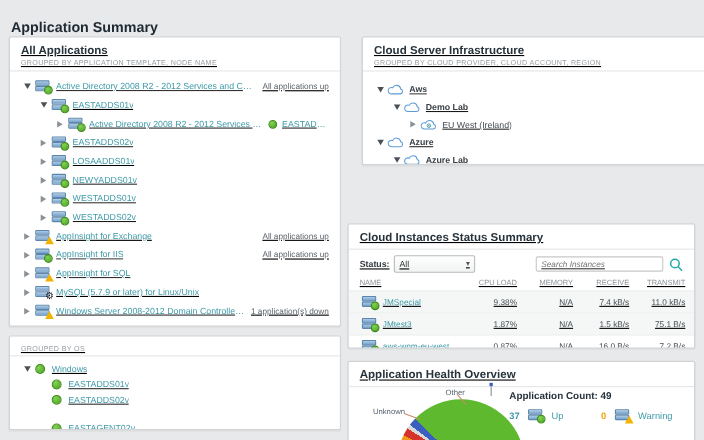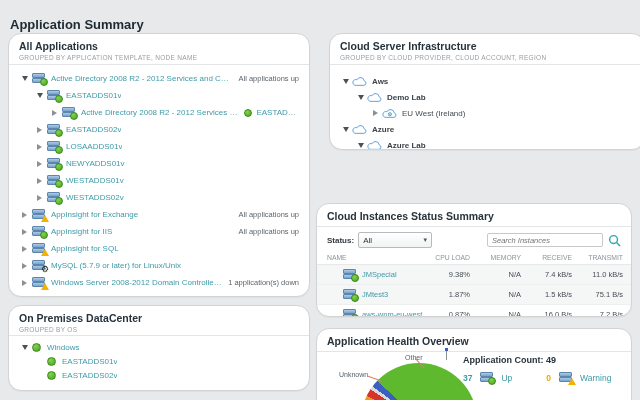--- a/index.html
+++ b/index.html
@@ -3,22 +3,22 @@
 <meta charset="utf-8">
 <style>
   html,body{margin:0;padding:0}
   body{
     width:640px;height:400px;overflow:hidden;position:relative;
     background:#e8e9ea;font-family:"Liberation Sans",sans-serif;
     -webkit-font-smoothing:antialiased;
   }
   .page-title{position:absolute;left:10px;top:8px;font-size:13px;font-weight:bold;color:#1d2a33}
   .panel{
-    position:absolute;background:#fff;border:1px solid #d2d3d5;border-radius:13px;
-    box-sizing:border-box;overflow:hidden;box-shadow:0 1px 1px rgba(0,0,0,.04);
+    position:absolute;background:#fff;border:1px solid #d2d3d5;border-radius:2px;
+    box-sizing:border-box;overflow:hidden;box-shadow:0 1px 1px rgba(0,0,0,.04);text-decoration:underline;
   }
   .panel-head{padding:6px 10px 3px}
   .panel-title{font-size:10.5px;font-weight:bold;color:#27333c}
   .panel-sub{font-size:6.5px;color:#989ea3;letter-spacing:.3px;margin-top:2px}
   .panel-div{height:1px;background:#e4e5e6}
   
   .tree{padding:5px 10px 0}
   .tree-row{display:flex;align-items:center;font-size:8px;color:#454c52}
   .tree-row .lbl{white-space:nowrap;overflow:hidden;text-overflow:ellipsis}
   .lbl.link{color:#3e9aa8}
@@ -51,21 +51,21 @@
     display:flex;align-items:center;justify-content:space-between;padding:0 4px;font-size:8px;color:#333}
   .sel .caret{font-size:7px;color:#555}
   .search-wrap{margin-left:auto;display:flex;align-items:center}
   .search-input{width:116px;height:14px;border:1px solid #c6c8ca;border-radius:2px;box-sizing:border-box;
     font-size:7.5px;font-style:italic;color:#666;padding:0 4px;font-family:"Liberation Sans",sans-serif;outline:none}
   .search-icon{margin-left:5px;display:flex}
   .ci-table{width:100%;border-collapse:collapse;font-size:7.5px;table-layout:fixed}
   .ci-table th{font-size:6.8px;font-weight:normal;color:#8d9398;text-align:right;padding:2px 8px 3px;border-bottom:1px solid #e7e8e9;white-space:nowrap}
   .ci-table th:first-child{text-align:left;padding-left:10px;width:92px}
   .ci-table td{padding:4px 8px;text-align:right;color:#474e54;border-bottom:1px solid #eeefef;white-space:nowrap}
-  .ci-table td.name{text-align:left;padding-left:24px;color:#3e9aa8}
+  .ci-table td.name{text-align:left;padding-left:10px;color:#3e9aa8}
   .ci-table tbody tr:nth-child(-n+2){background:#f5f6f6}
   .name-cell{display:flex;align-items:center}
   
   .half-pie{position:absolute;left:44px;top:34px;width:116px;height:58px;border-radius:116px 116px 0 0}
   .pie-label{position:absolute;font-size:7px;color:#55606b}
   .lab-unknown{left:22px;top:42px}
   .lab-other{left:88px;top:25px}
   .leader{position:absolute;height:1px;background:#c98a6a}
   .leader.l1{left:50px;top:49px;width:15px;transform:rotate(20deg)}
   .leader.l2{left:97px;top:34px;width:12px;transform:rotate(48deg)}
@@ -187,21 +187,20 @@
           <span class="badge warning"></span>
         </span>
         <span class="lbl link">Windows Server 2008-2012 Domain Controller Security</span>
         <span class="row-right">1 application(s) down</span>
       </div>
     </div>
 </div>
 
 <div class="panel" style="left:8px;top:305px;width:302px;height:86px">
   <div class="panel-head" style="padding-bottom:2px">
-    <div class="panel-title">On Premises DataCenter</div>
     <div class="panel-sub">GROUPED BY OS</div>
   </div>
   <div class="panel-div"></div>
   <div class="tree" id="tree-onprem" style="padding-top:4px">
       <div class="tree-row" style="height: 14px; padding-left: 0px;">
         <span class="exp open"></span>
         <span class="ic-dot"></span>
         <span class="lbl link">Windows</span>
       </div>
       <div class="tree-row" style="height: 14px; padding-left: 15px;">

